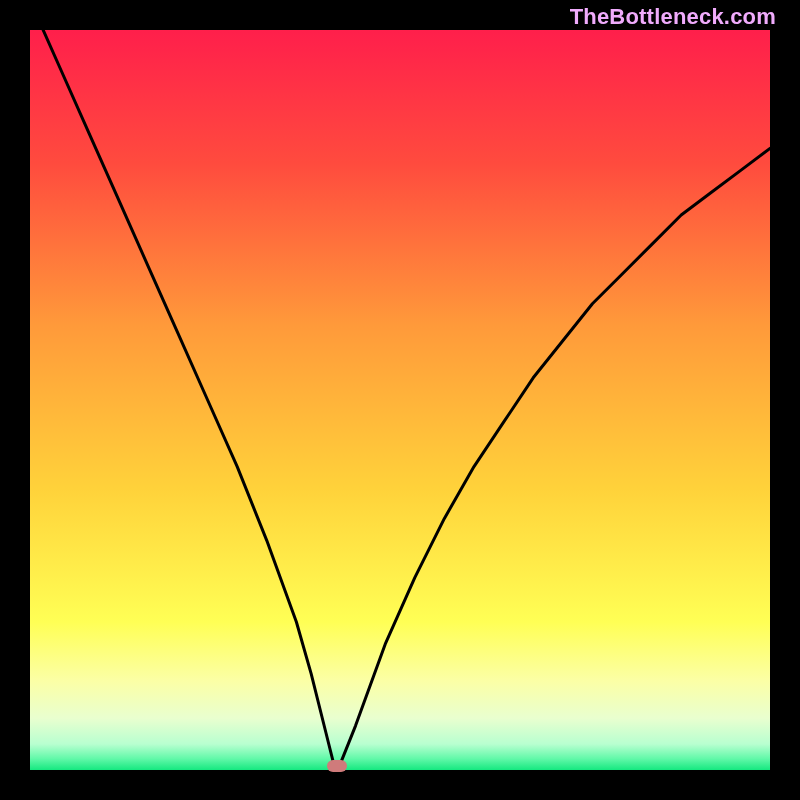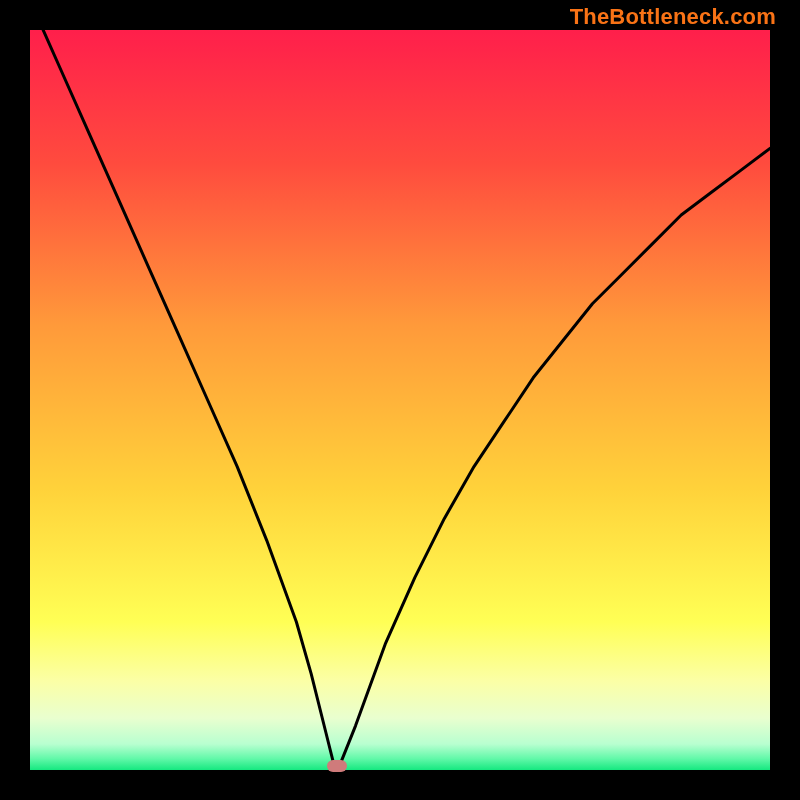--- a/index.html
+++ b/index.html
@@ -25,21 +25,21 @@
     width: 740px;
     height: 740px;
   }
   .watermark {
     position: absolute;
     top: 4px;
     right: 24px;
     font-family: Arial, Helvetica, sans-serif;
     font-size: 22px;
     font-weight: 600;
-    color: #f97316;
+    color: #f0abfc;
     letter-spacing: 0.2px;
     user-select: none;
   }
   svg {
     display: block;
   }
   .marker {
     position: absolute;
     width: 20px;
     height: 12px;

